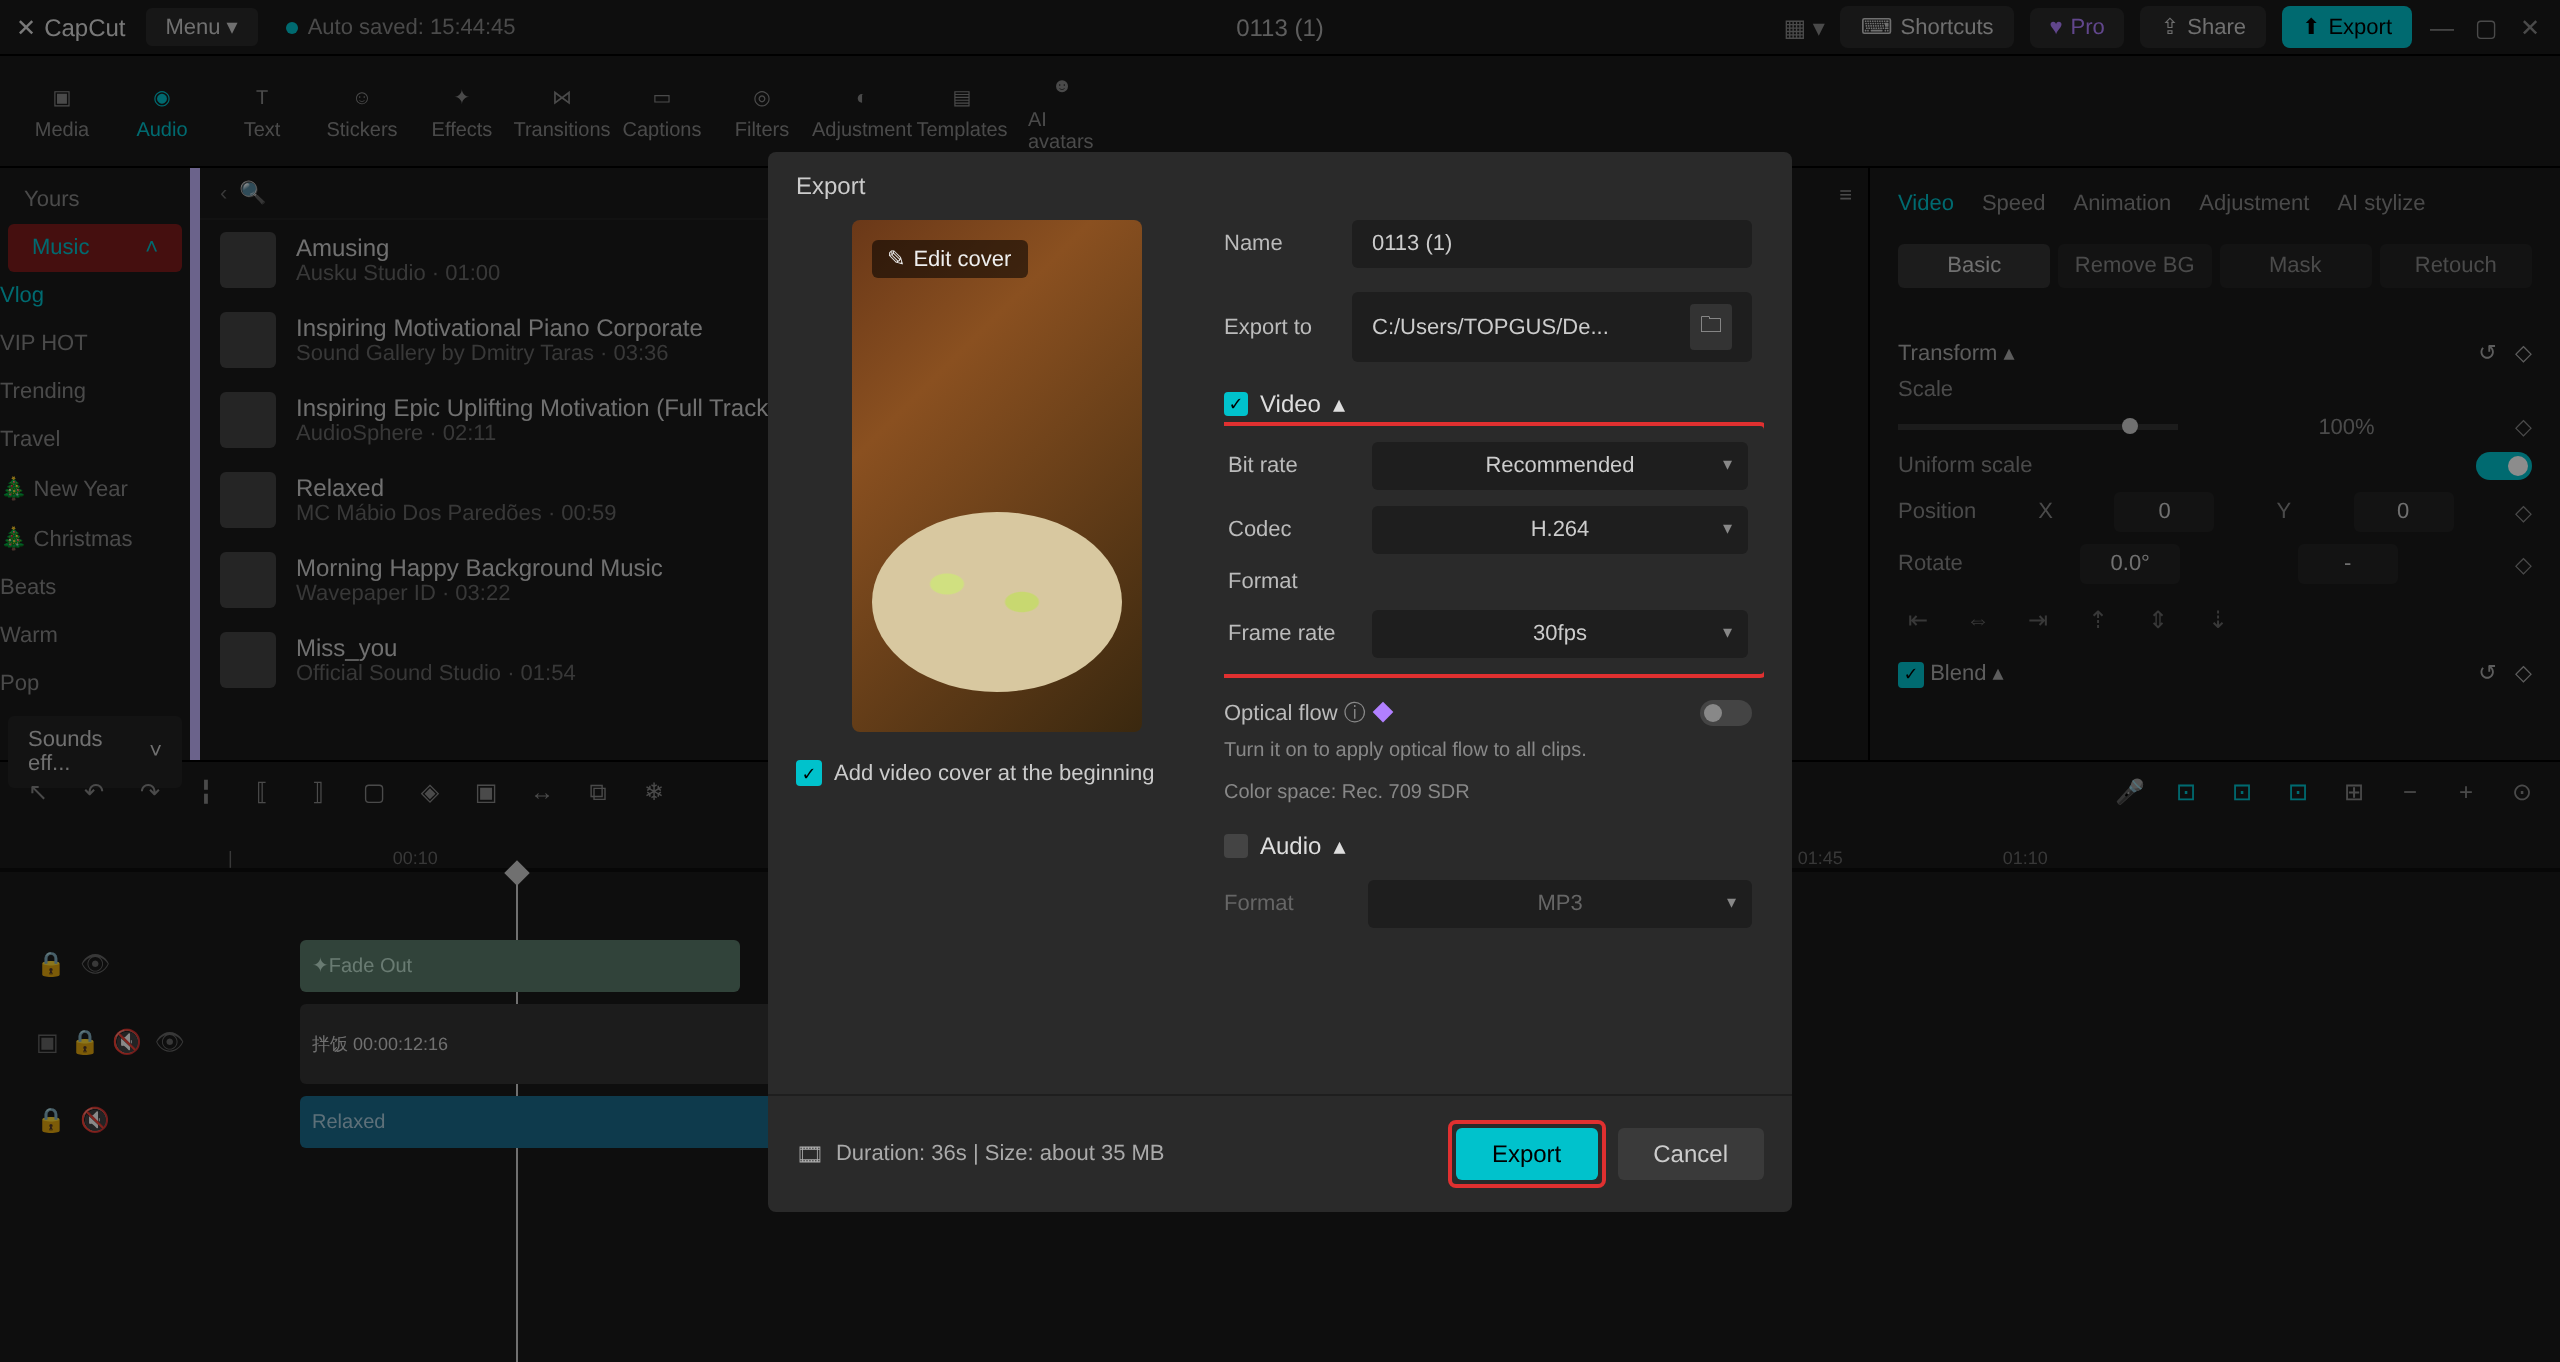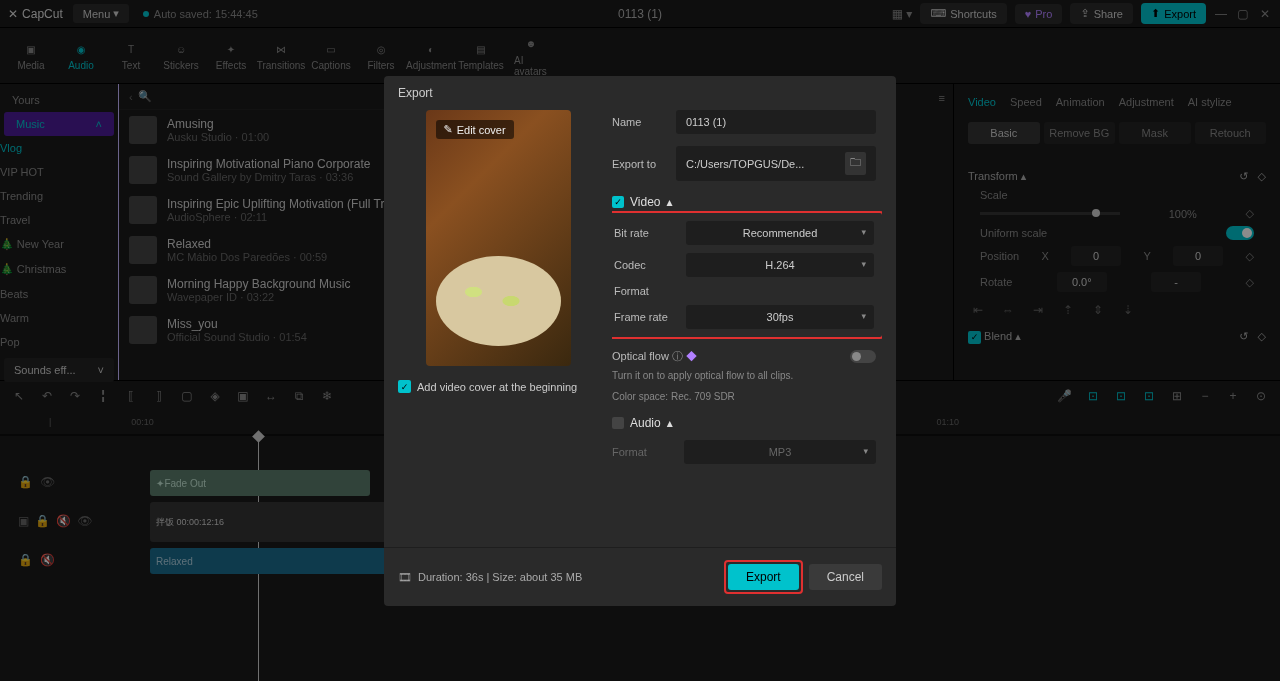--- a/index.html
+++ b/index.html
@@ -19,24 +19,24 @@
 .win-ctrl { width: 14px; text-align: center; color: #888; }
 
 
 .tooltabs { height: 56px; background: #1a1a1a; display: flex; align-items: center; padding: 0 8px; gap: 4px; border-bottom: 1px solid #000; }
 .tt { display: flex; flex-direction: column; align-items: center; gap: 2px; padding: 4px 6px; color: #888; font-size: 10px; width: 46px; }
 .tt.active { color: #00c2cc; }
 .tt-icon { width: 18px; height: 18px; display: flex; align-items: center; justify-content: center; }
 
 
 .main { display: flex; height: 296px; }
-.sidebar-left { width: 119px; background: #1a1a1a; border-right: 1px solid #c4b5fd; padding: 4px 0; }
+.sidebar-left { width: 100px; background: #1a1a1a; border-right: 5px solid #c4b5fd; padding: 4px 0; }
 .sl-item { padding: 6px 12px; color: #888; font-size: 11px; cursor: pointer; }
 .sl-item.active { color: #00c2cc; }
-.sl-item.music { background: #4c1d95; border-radius: 3px; margin: 0 4px; }
+.sl-item.music { background: #7f1d1d; border-radius: 3px; margin: 0 4px; }
 .sl-sub { padding-left: 0; }
 .sound-eff { margin: 4px; padding: 6px 10px; background: #232323; border-radius: 3px; color: #ccc; font-size: 11px; display: flex; justify-content: space-between; align-items: center; }
 
 .tracklist { width: 464px; background: #1a1a1a; overflow: hidden; }
 .search-row { padding: 6px 10px; display: flex; align-items: center; gap: 6px; color: #666; font-size: 11px; border-bottom: 1px solid #222; }
 .track { display: flex; align-items: center; gap: 10px; padding: 6px 10px; }
 .track-thumb { width: 28px; height: 28px; background: #444; border-radius: 3px; }
 .track-info .tname { color: #ccc; font-size: 12px; }
 .track-info .tmeta { color: #666; font-size: 11px; }
 
@@ -44,33 +44,33 @@
 .player-label { color: #888; font-size: 11px; margin-bottom: 8px; display: flex; justify-content: space-between; }
 
 .right-panel { flex: 1; background: #1a1a1a; border-left: 1px solid #000; padding: 8px 14px; }
 .rp-tabs { display: flex; gap: 14px; font-size: 11px; margin-bottom: 10px; }
 .rp-tab { color: #888; padding: 4px 0; }
 .rp-tab.active { color: #00c2cc; }
 .rp-subtabs { display: flex; gap: 4px; margin-bottom: 26px; }
 .rp-sub { flex: 1; text-align: center; padding: 5px; background: #232323; color: #888; font-size: 11px; border-radius: 3px; }
 .rp-sub.active { background: #333; color: #ccc; }
 .rp-section { color: #aaa; font-size: 11px; margin: 10px 0 6px; display: flex; justify-content: space-between; align-items: center; }
-.rp-row { display: flex; align-items: center; justify-content: space-between; margin: 6px 12px; font-size: 11px; color: #888; }
+.rp-row { display: flex; align-items: center; justify-content: space-between; margin: 6px 0; font-size: 11px; color: #888; }
 .rp-input { background: #232323; border: none; color: #ccc; padding: 4px 8px; width: 50px; text-align: center; border-radius: 3px; font-size: 11px; }
 .slider { width: 140px; height: 3px; background: #333; position: relative; }
 .slider::after { content: ''; position: absolute; right: 20px; top: -3px; width: 8px; height: 8px; background: #ccc; border-radius: 50%; }
 .toggle { width: 28px; height: 14px; background: #00c2cc; border-radius: 7px; position: relative; }
 .toggle::after { content: ''; position: absolute; right: 2px; top: 2px; width: 10px; height: 10px; background: #fff; border-radius: 50%; }
 .align-row { display: flex; gap: 10px; margin: 8px 0; }
 .align-btn { width: 20px; height: 20px; color: #666; display: flex; align-items: center; justify-content: center; }
 
 
 .timeline-bar { height: 30px; background: #1a1a1a; border-top: 1px solid #000; display: flex; align-items: center; padding: 0 10px; gap: 10px; }
 .tl-btn { width: 18px; height: 18px; color: #888; display: flex; align-items: center; justify-content: center; }
-.timeline-ruler { height: 24px; background: #1a1a1a; padding-left: 49px; display: flex; align-items: center; color: #666; font-size: 9px; gap: 80px; }
+.timeline-ruler { height: 24px; background: #1a1a1a; padding-left: 114px; display: flex; align-items: flex-end; color: #666; font-size: 9px; gap: 80px; }
 .timeline-tracks { background: #1a1a1a; height: 247px; position: relative; padding-left: 110px; }
 .track-row { height: 30px; display: flex; align-items: center; margin: 2px 0; position: relative; }
 .track-ctrl { position: absolute; left: -100px; width: 90px; display: flex; gap: 6px; padding: 0 8px; }
 .tc-btn { width: 16px; height: 16px; color: #666; }
 .clip { height: 26px; border-radius: 3px; display: flex; align-items: center; padding: 0 6px; font-size: 10px; }
 .clip.fadeout { background: #5a7a6a; width: 220px; margin-left: 40px; color: #bfe0d0; }
 .clip.video { background: #333; width: 260px; margin-left: 40px; height: 40px; }
 .clip.audio { background: #1a6a8a; width: 650px; margin-left: 40px; color: #aaccdd; }
 .playhead { position: absolute; left: 258px; top: 0; bottom: 0; width: 1px; background: #ccc; }
 .playhead::before { content:''; position:absolute; top:-4px; left:-4px; width:9px; height:9px; background:#ccc; transform:rotate(45deg); }

